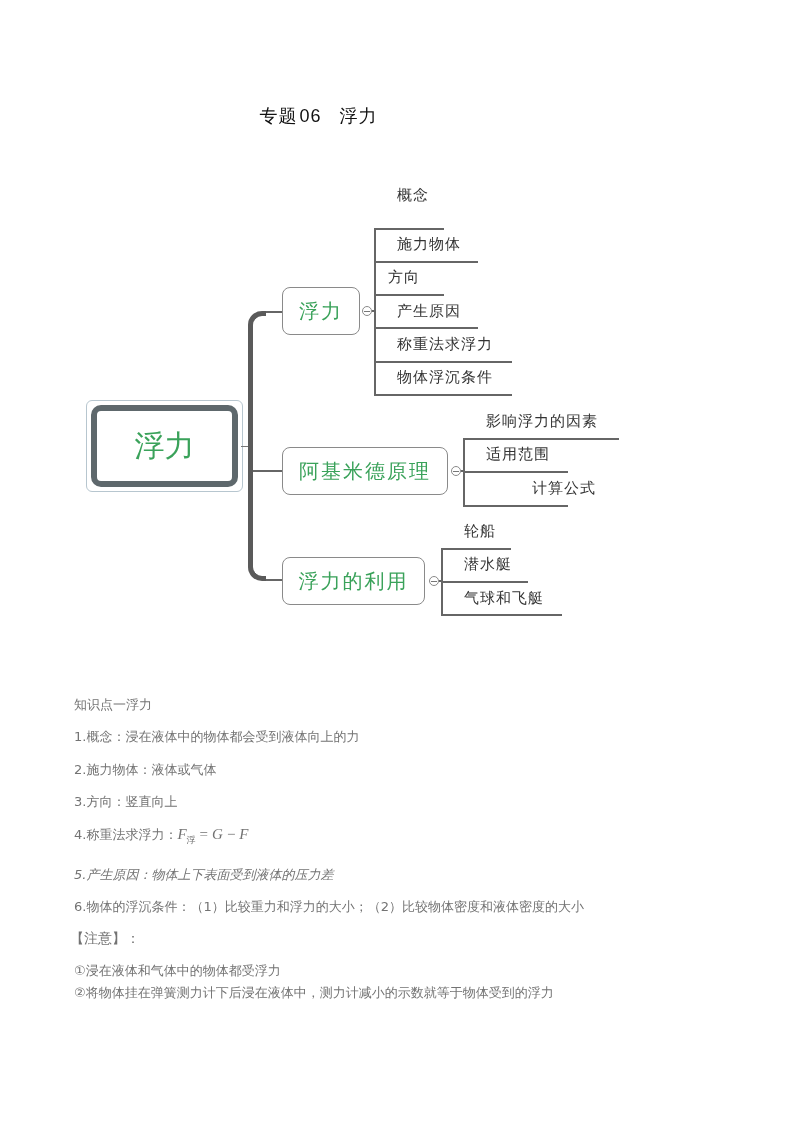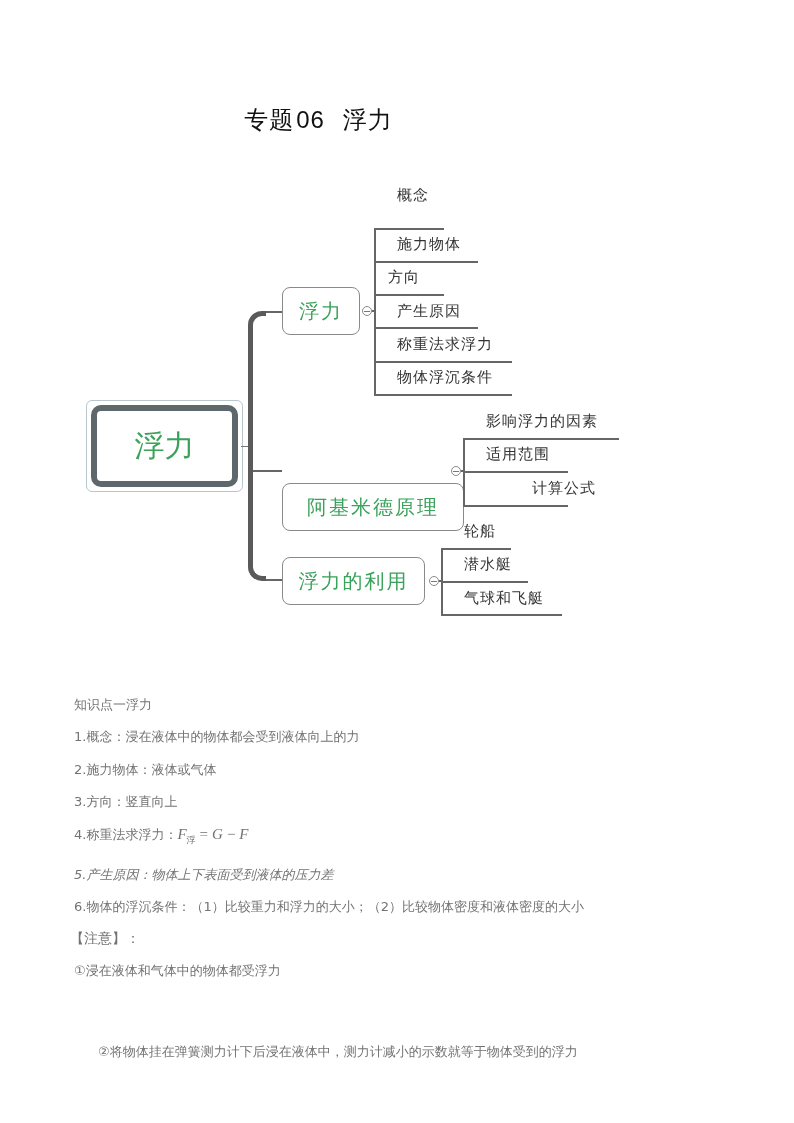--- a/index.html
+++ b/index.html
@@ -1,19 +1,19 @@
 <!DOCTYPE html>
 <html><head>
   <meta charset="utf-8">
   <style>
     html, body { margin: 0; padding: 0; background: #ffffff; }
     body { width: 794px; height: 1123px; position: relative; overflow: hidden;
            font-family: "DejaVu Sans", "Liberation Sans", sans-serif; color: #222; }
     .abs { position: absolute; }
-    .title { left: 0; width: 637px; top: 104px; text-align: center; font-size: 24px;
+    .title { left: 0; width: 637px; top: 104px; text-align: center; font-size: 18px;
              letter-spacing: 1px; color: #111; }
     .title .num { font-family: "Liberation Sans", sans-serif; margin: 0 18px 0 2px; }
 
     
     .central-outer { left: 86px; top: 400px; width: 157px; height: 92px; border: 1px solid #b7c6cf;
                      border-radius: 6px; background: #fff; box-sizing: border-box; }
     .central-inner { left: 91px; top: 405px; width: 147px; height: 82px; border: 6px solid #5e686c;
                      border-radius: 10px; box-sizing: border-box; background: #fff;
                      display: flex; align-items: center; justify-content: center; }
     .central-label { font-family: "DejaVu Serif", "Liberation Serif", serif; font-size: 30px; color: #3aa25a; }
@@ -69,21 +69,21 @@
   <div class="abs leaf-line" style="left:374px; top:261px; width:104px;"></div>
   <div class="abs leaf-text" style="left:388px; top:268px;">方向</div>
   <div class="abs leaf-line" style="left:374px; top:294px; width:70px;"></div>
   <div class="abs leaf-text" style="left:397px; top:302px;">产生原因</div>
   <div class="abs leaf-line" style="left:374px; top:327px; width:104px;"></div>
   <div class="abs leaf-text" style="left:397px; top:335px;">称重法求浮力</div>
   <div class="abs leaf-line" style="left:374px; top:361px; width:138px;"></div>
   <div class="abs leaf-text" style="left:397px; top:368px;">物体浮沉条件</div>
   <div class="abs leaf-line" style="left:374px; top:394px; width:138px;"></div>
 
-  <div class="abs node" style="left:282px; top:447px; width:182px; height:48px;margin-top:36px;">
+  <div class="abs node" style="left:282px; top:447px; width:166px; height:48px;">
     <span>阿基米德原理</span>
   </div>
   <div class="abs collapse" style="left:451px; top:466px;"></div>
   <div class="abs hline" style="left:461px; top:470px; width:3px; height:1.5px;"></div>
   <div class="abs vline" style="left:463px; top:438px; height:68px;"></div>
   <div class="abs leaf-text" style="left:486px; top:412px;">影响浮力的因素</div>
   <div class="abs leaf-line" style="left:463px; top:438px; width:156px;"></div>
   <div class="abs leaf-text" style="left:486px; top:445px;">适用范围</div>
   <div class="abs leaf-line" style="left:463px; top:471px; width:105px;"></div>
   <div class="abs leaf-text" style="left:486px; top:479px;margin-left:46px;">计算公式</div>
@@ -107,13 +107,13 @@
 <div class="abs para" style="top:728px;">1.概念：浸在液体中的物体都会受到液体向上的力</div>
 <div class="abs para" style="top:761px;">2.施力物体：液体或气体</div>
 <div class="abs para" style="top:793px;">3.方向：竖直向上</div>
 <div class="abs para" style="top:826px;">
   <span>4.称重法求浮力：</span><span class="formula"><span>F</span><sub>浮</sub><span class="op">=</span><span>G</span><span class="op">−</span><span>F</span></span>
 </div>
 <div class="abs para" style="top:866px;font-style:italic;">5.产生原因：物体上下表面受到液体的压力差</div>
 <div class="abs para" style="top:898px;">6.物体的浮沉条件：（1）比较重力和浮力的大小；（2）比较物体密度和液体密度的大小</div>
 <div class="abs para" style="top:930px; left:70px; font-size:14px;">【注意】：</div>
 <div class="abs para" style="top:962px;">①浸在液体和气体中的物体都受浮力</div>
-<div class="abs para" style="top:1043px;margin-left:24px;">②将物体挂在弹簧测力计下后浸在液体中，测力计减小的示数就等于物体受到的浮力</div>
+<div class="abs para" style="top:984px;">②将物体挂在弹簧测力计下后浸在液体中，测力计减小的示数就等于物体受到的浮力</div>
 
 </body></html>

